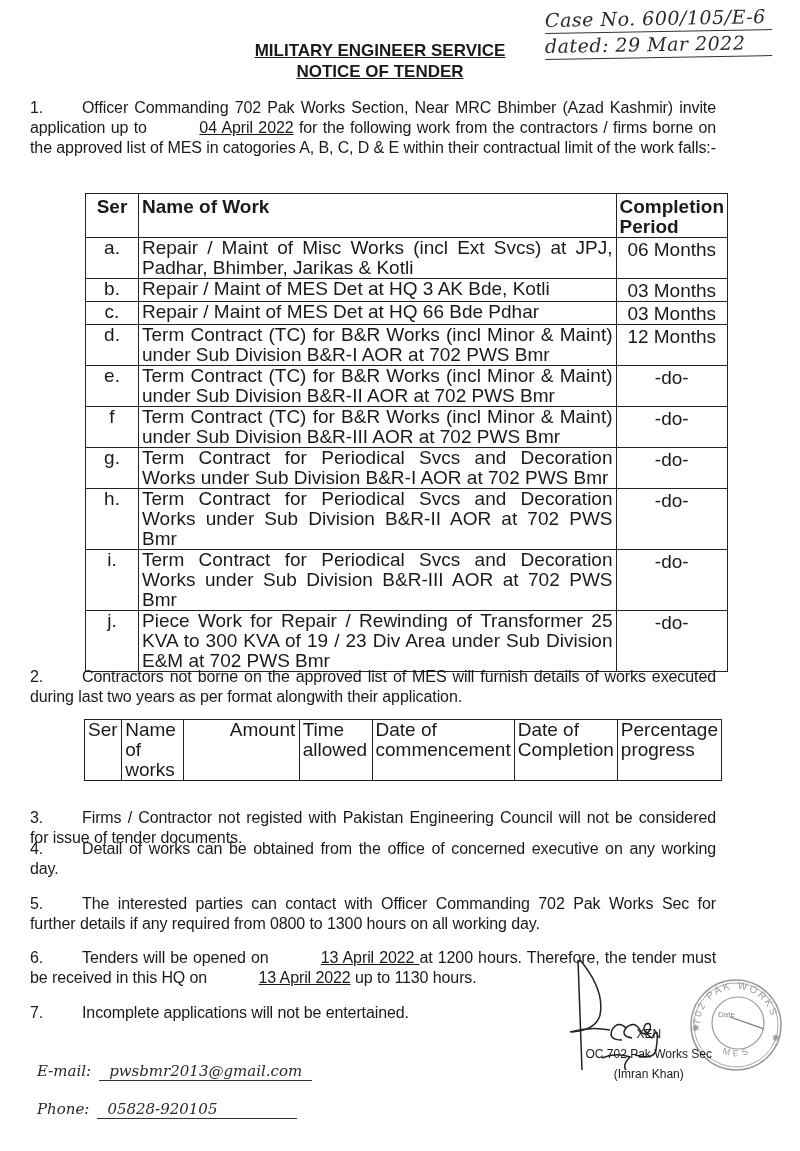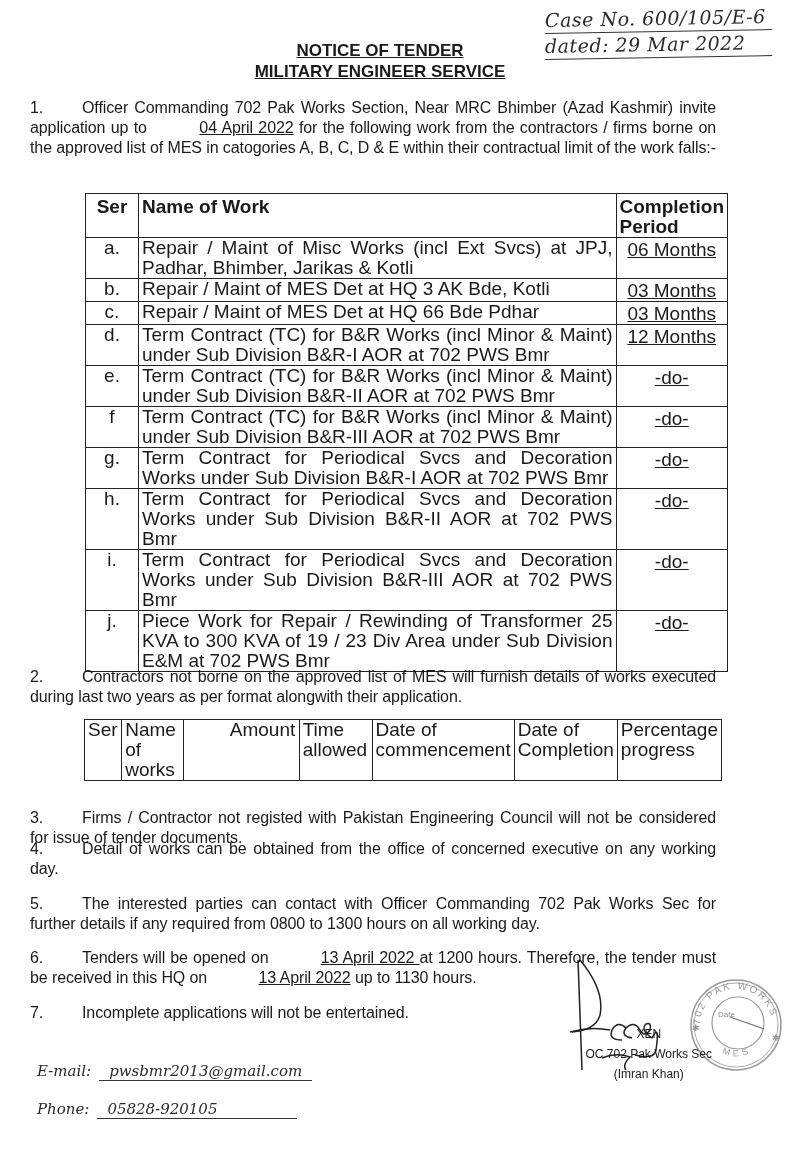--- a/index.html
+++ b/index.html
@@ -16,40 +16,40 @@
   .para .num { display: inline-block; width: 52px; }
   .ul { text-decoration: underline; padding-left: 47px; }
   table { border-collapse: collapse; position: absolute; font-family: "Liberation Sans", sans-serif; }
   table td, table th { border: 1.5px solid #222; vertical-align: top; font-size: 19px; line-height: 20px; padding: 0 3px; }
   #works-table { left: 85px; top: 193px; width: 643px; }
   #works-table th { font-weight: bold; text-align: left; padding-top: 3px; }
   #works-table th.ser { text-align: center; width: 46px; }
   #works-table th.period { width: 104px; }
   #works-table td.ser { text-align: center; }
   #works-table td.name { text-align: justify; }
-  #works-table td.period { text-align: center; padding-top: 2px; text-decoration: underline; }
+  #works-table td.period { text-align: center; padding-top: 2px; }
   #format-table { left: 84px; top: 719px; width: 638px; }
   #format-table th { font-weight: normal; text-align: left; padding: 0 3px; }
   .sig-block { position: absolute; right: 88px; top: 1024px; text-align: center; font-size: 12px; line-height: 20px; }
   .stamp { position: absolute; left: 686px; top: 975px; width: 100px; height: 100px; }
   .contact { left: 37px; font-size: 15px; }
   .contact .val { display: inline-block; border-bottom: 1.5px solid #333; margin-left: 8px; padding: 0 10px; }
   .signature { position: absolute; left: 560px; top: 960px; width: 130px; height: 110px; }
 </style>
 </head>
 <body>
 
 <div class="hand case-ref">
   <span class="l">Case No. 600/105/E-6</span>
   <span class="l">dated: 29 Mar 2022</span>
 </div>
 
 <div class="title">
+  <span>MILITARY ENGINEER SERVICE</span>
   <span>NOTICE OF TENDER</span>
-  <span>MILITARY ENGINEER SERVICE</span>
 </div>
 
 <div class="para" style="top:98px;">
   <span class="num">1.</span><span>Officer Commanding 702 Pak Works Section, Near MRC Bhimber (Azad Kashmir) invite application up to </span><span class="ul">04 April 2022</span><span> for the following work from the contractors / firms borne on the approved list of MES in catogories A, B, C, D &amp; E within their contractual limit of the work falls:-</span>
 </div>
 
 <table id="works-table">
   <thead>
     <tr>
       <th class="ser">Ser</th>

